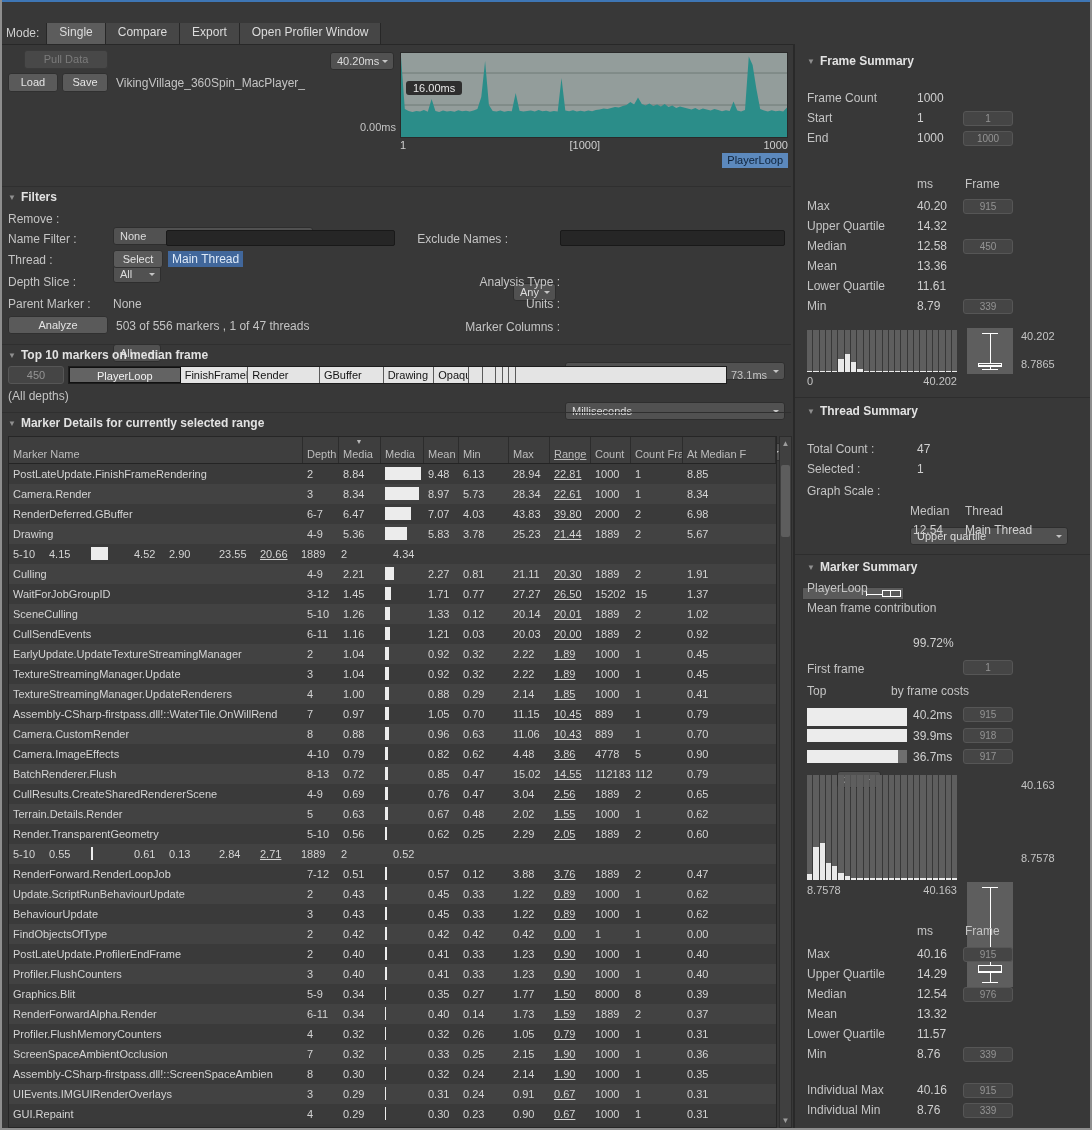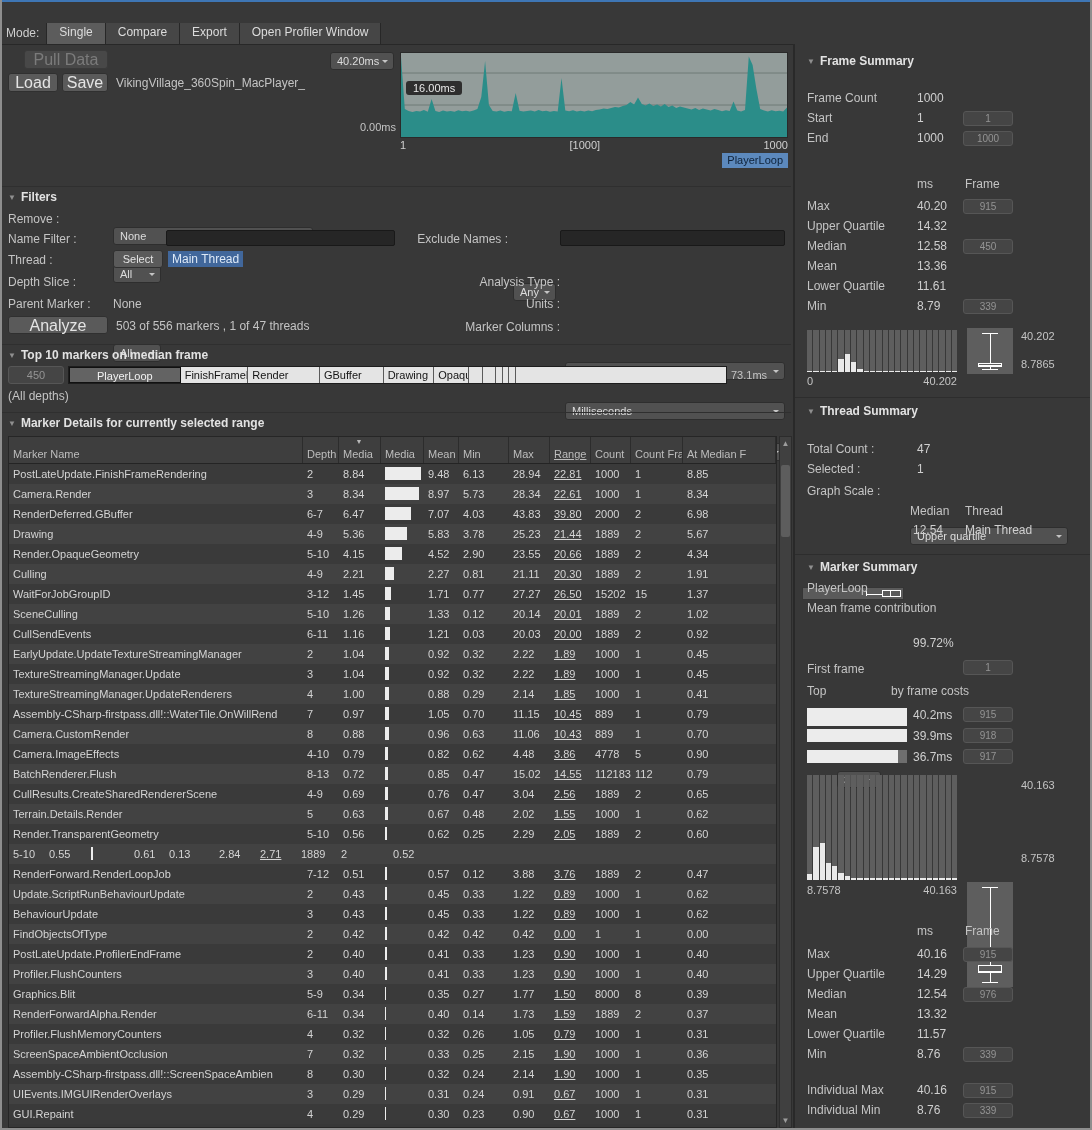--- a/index.html
+++ b/index.html
@@ -12,21 +12,21 @@
   .title-tab{position:absolute;left:2px;top:0;height:21px;background:#383838;color:#e8e8e8;
     display:flex;align-items:center;padding:0 14px 0 9px;font-size:12px;}
   .win-icons{position:absolute;right:8px;top:0;height:21px;display:flex;gap:12px;align-items:center;color:#bdbdbd;font-size:12px;}
   .win-icons span{cursor:default;}
   .toolbar{position:absolute;top:23px;left:0;right:0;height:21px;background:#383838;border-bottom:1px solid #282828;display:flex;}
   .mode-label{padding:3px 8px 0 6px;color:#cfcfcf;}
   .tb-btn{background:#464646;border-right:1px solid #272727;border-left:1px solid #272727;margin-left:-1px;
     padding:2px 12px 0;color:#dcdcdc;height:21px;box-sizing:border-box;}
   .tb-btn.active{background:#5c5c5c;}
   .btn{background:#5a5a5a;border:1px solid #303030;border-radius:3px;color:#e4e4e4;text-align:center;
-    font-size:16px;line-height:17px;box-sizing:border-box;}
+    font-size:11px;line-height:17px;box-sizing:border-box;}
   .btn.disabled{background:#484848;color:#7b7b7b;border-color:#3a3a3a;}
   .dd{background:#515151;border:1px solid #2e2e2e;border-radius:3px;color:#dcdcdc;font-size:11px;
     padding:0 16px 0 6px;display:flex;align-items:center;position:relative;box-sizing:border-box;}
   .dd::after{content:'';position:absolute;right:5px;top:50%;margin-top:-1px;
     border:3.5px solid transparent;border-top-color:#c4c4c4;}
   .tfield{background:#262626;border:1px solid #191919;border-radius:2px;height:16px;color:#d8d8d8;
     font-family:"Liberation Sans",sans-serif;font-size:11px;padding:0 4px;box-sizing:border-box;}
   .pill{background:#454545;border:1px solid #565656;border-radius:3px;color:#949494;font-size:10px;
     text-align:center;line-height:13px;height:15px;width:50px;box-sizing:border-box;}
   .sec-head{font-weight:bold;color:#e2e2e2;font-size:12px;display:flex;align-items:center;gap:5px;}
@@ -293,21 +293,20 @@
           </div>
           <div class="td c4">5.83</div>
           <div class="td c5">3.78</div>
           <div class="td c6">25.23</div>
           <div class="td c7">21.44</div>
           <div class="td c8">1889</div>
           <div class="td c9">2</div>
           <div class="td c10">5.67</div>
         </div>
         <div class="tr even">
-          <div class="td c0">Render.OpaqueGeometry</div>
           <div class="td c1">5-10</div>
           <div class="td c2">4.15</div>
           <div class="td c3">
             <div class="mbar" style="width: 43.19%;"></div>
           </div>
           <div class="td c4">4.52</div>
           <div class="td c5">2.90</div>
           <div class="td c6">23.55</div>
           <div class="td c7">20.66</div>
           <div class="td c8">1889</div>

